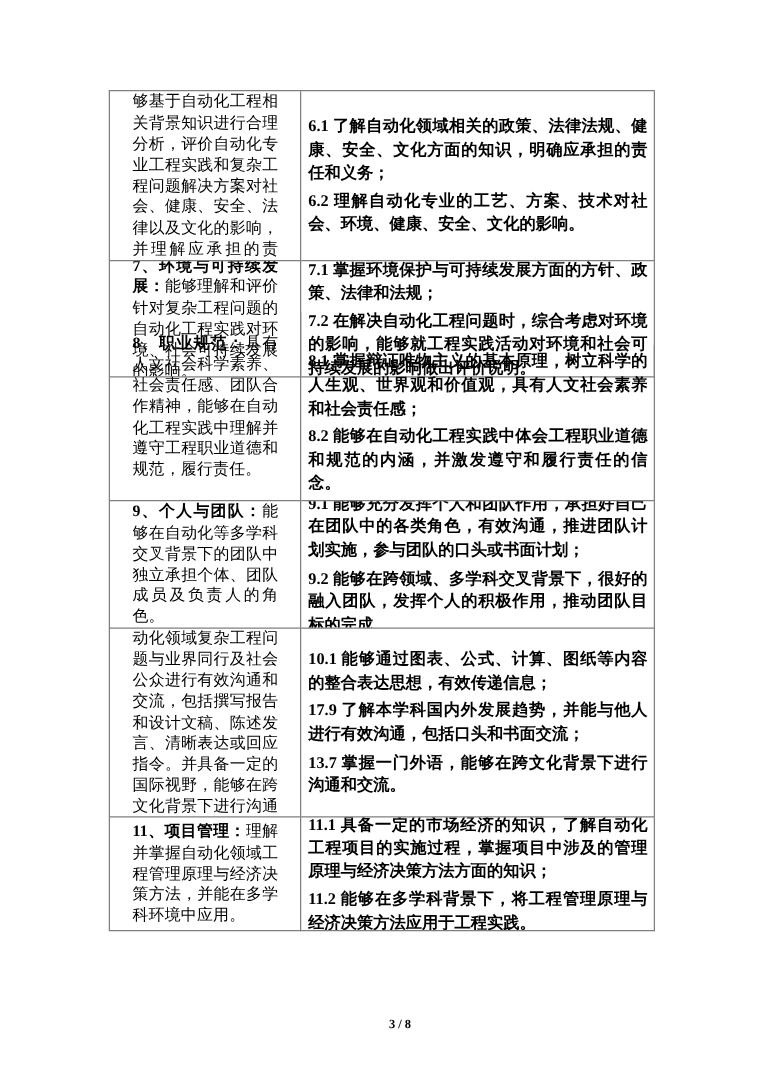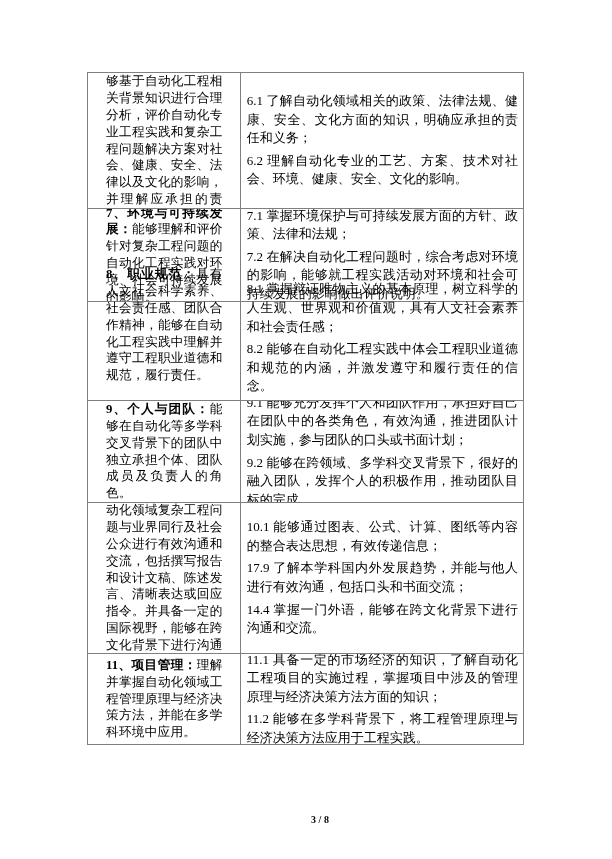--- a/index.html
+++ b/index.html
@@ -49,20 +49,21 @@
     line-height: 16.8px;
     text-align: justify;
     letter-spacing: 0.2px;
     font-family: Liberation Serif, serif;
   }
   .cell.right p {
     margin: 2px 0;
     font-size: 13px;
     line-height: 18.6px;
     text-align: justify;
+    font-weight: bold;
   }
   .bold { font-weight: bold; }
   .page-number {
     position: absolute;
     left: 14px;
     top: 814px;
     width: 612px;
     text-align: center;
     font-size: 10px;
     font-weight: bold;
@@ -116,21 +117,21 @@
       </div>
     </div>
 
     <div class="row r4">
       <div class="cell left">
         <p><span class="bold">10、沟通：</span><span>能够就自动化领域复杂工程问题与业界同行及社会公众进行有效沟通和交流，包括撰写报告和设计文稿、陈述发言、清晰表达或回应指令。并具备一定的国际视野，能够在跨文化背景下进行沟通和交流。</span></p>
       </div>
       <div class="cell right">
         <p>10.1 能够通过图表、公式、计算、图纸等内容的整合表达思想，有效传递信息；</p>
         <p>17.9 了解本学科国内外发展趋势，并能与他人进行有效沟通，包括口头和书面交流；</p>
-        <p>14.4 掌握一门外语，能够在跨文化背景下进行沟通和交流。</p>
+        <p>13.7 掌握一门外语，能够在跨文化背景下进行沟通和交流。</p>
       </div>
     </div>
 
     <div class="row r5">
       <div class="cell left">
         <p><span class="bold">11、项目管理：</span><span>理解并掌握自动化领域工程管理原理与经济决策方法，并能在多学科环境中应用。</span></p>
       </div>
       <div class="cell right">
         <p>11.1 具备一定的市场经济的知识，了解自动化工程项目的实施过程，掌握项目中涉及的管理原理与经济决策方法方面的知识；</p>
         <p>11.2 能够在多学科背景下，将工程管理原理与经济决策方法应用于工程实践。</p>

